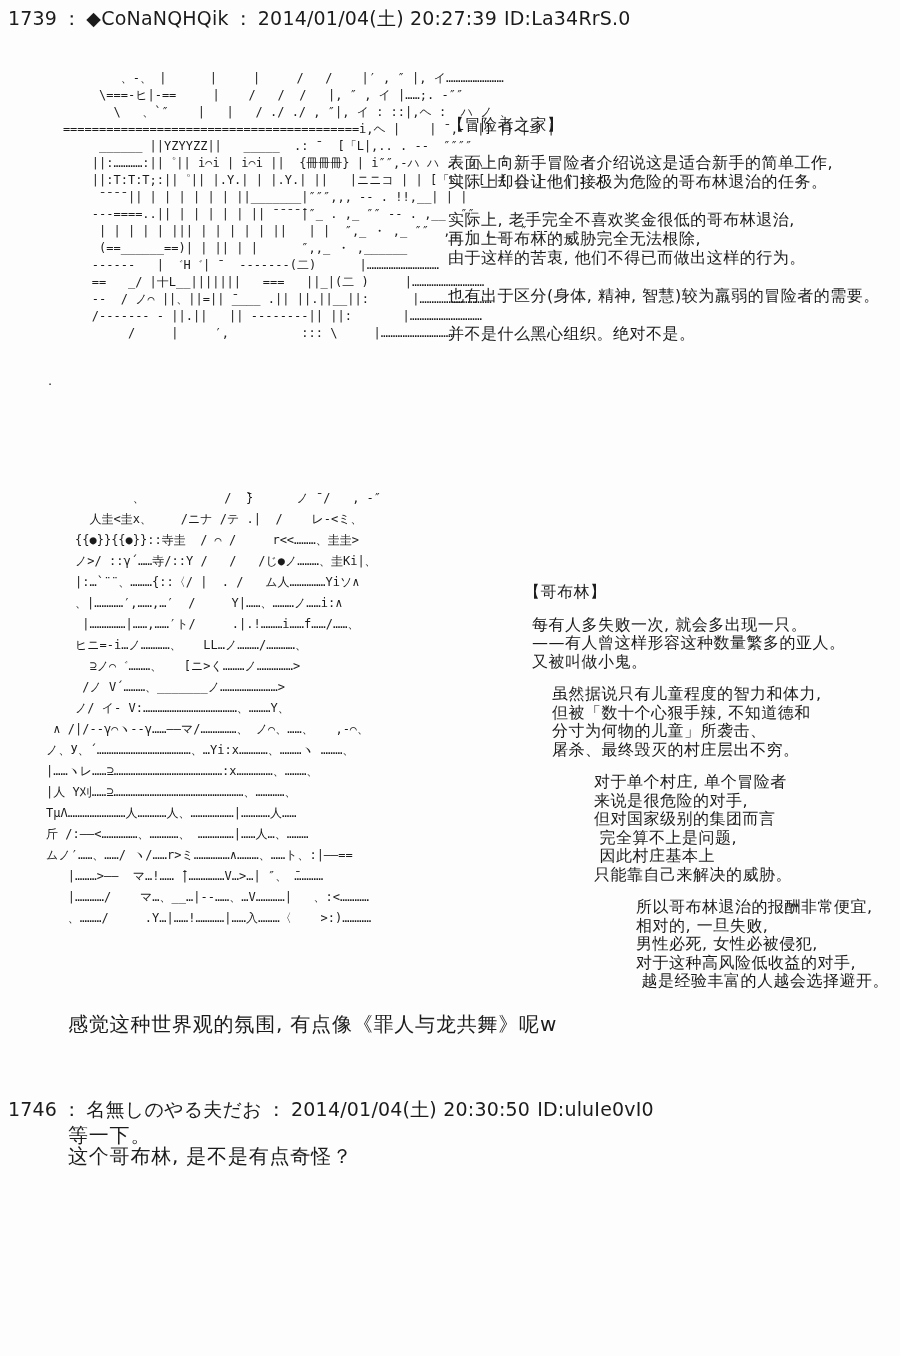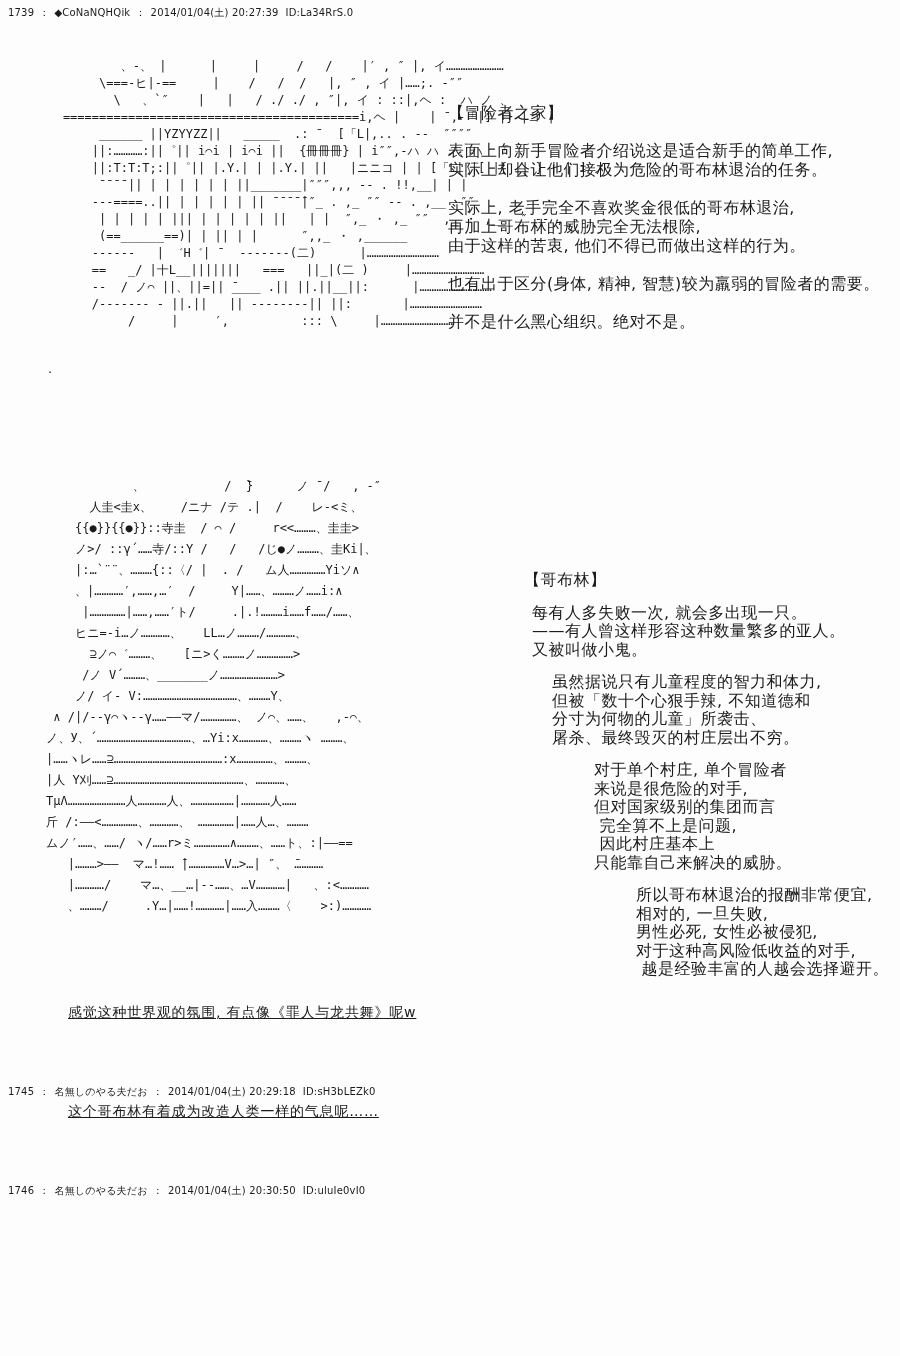--- a/index.html
+++ b/index.html
@@ -4,21 +4,21 @@
 <style>
   * { margin: 0; padding: 0; box-sizing: border-box; }
   html, body { background: #fdfdfd; }
   body {
     width: 900px; height: 1356px; overflow: hidden;
     font-family: "DejaVu Sans", "Liberation Sans", sans-serif;
     color: #1b1b1b;
   }
   .page { position: relative; padding: 6px 0 0 8px; width: 900px; }
 
-  .post-header { font-size: 10px; letter-spacing: 0.2px; white-space: nowrap; }
+  .post-header { font-size: 19px; letter-spacing: 0.2px; white-space: nowrap; }
   .sep { margin: 0 5px; }
   .pid { margin-left: 7px; }
 
   .post-body { position: relative; }
 
   .aa {
     font-family: "DejaVu Sans Mono", monospace;
     font-size: 12px;
     white-space: pre;
     color: #1a1a1a;
@@ -41,22 +41,22 @@
   .aa-dot { margin: 30px 0 0 40px; font-size: 13px; line-height: 17px; }
 
   .body-1739 { min-height: 352px; }
   .body-1743 { height: 524px; }
   .post-1743 { margin-top: 12px; }
 
   .reply { margin-bottom: 62px; }
   .reply-first { margin-top: 0; }
   .reply-body {
     margin: 2px 16px 0 60px;
-    font-size: 14px; letter-spacing: 0.8px;
-    line-height: 21px; white-space: pre-wrap; text-decoration: underline;
+    font-size: 20px; letter-spacing: 0.8px;
+    line-height: 21px; white-space: pre-wrap;
   }
 </style>
 </head>
 <body>
 
 <div class="page">
 
   <article class="post post-1739">
     <div class="post-header">
       <span>1739</span><span class="sep">：</span><span>◆CoNaNQHQik</span><span class="sep">：</span><span>2014/01/04(土) 20:27:39</span><span class="pid">ID:La34RrS.0</span>
@@ -136,26 +136,22 @@
 对于这种高风险低收益的对手,
  越是经验丰富的人越会选择避开。</p>
       </div>
     </div>
   </article>
 
   <article class="reply reply-first">
     <div class="reply-body">感觉这种世界观的氛围, 有点像《罪人与龙共舞》呢w</div>
   </article>
 
-  <article class="reply">
-    <div class="post-header">
-      <span>1745</span><span class="sep">：</span><span>名無しのやる夫だお</span><span class="sep">：</span><span>2014/01/04(土) 20:29:18</span><span class="pid">ID:sH3bLEZk0</span>
-    </div>
-    <div class="reply-body">这个哥布林有着成为改造人类一样的气息呢……</div>
-  </article>
 
   <article class="reply">
     <div class="post-header">
       <span>1746</span><span class="sep">：</span><span>名無しのやる夫だお</span><span class="sep">：</span><span>2014/01/04(土) 20:30:50</span><span class="pid">ID:uluIe0vI0</span>
     </div>
+    <div class="reply-body">等一下。
+这个哥布林, 是不是有点奇怪？</div>
   </article>
 
 </div>
 
 </body></html>

